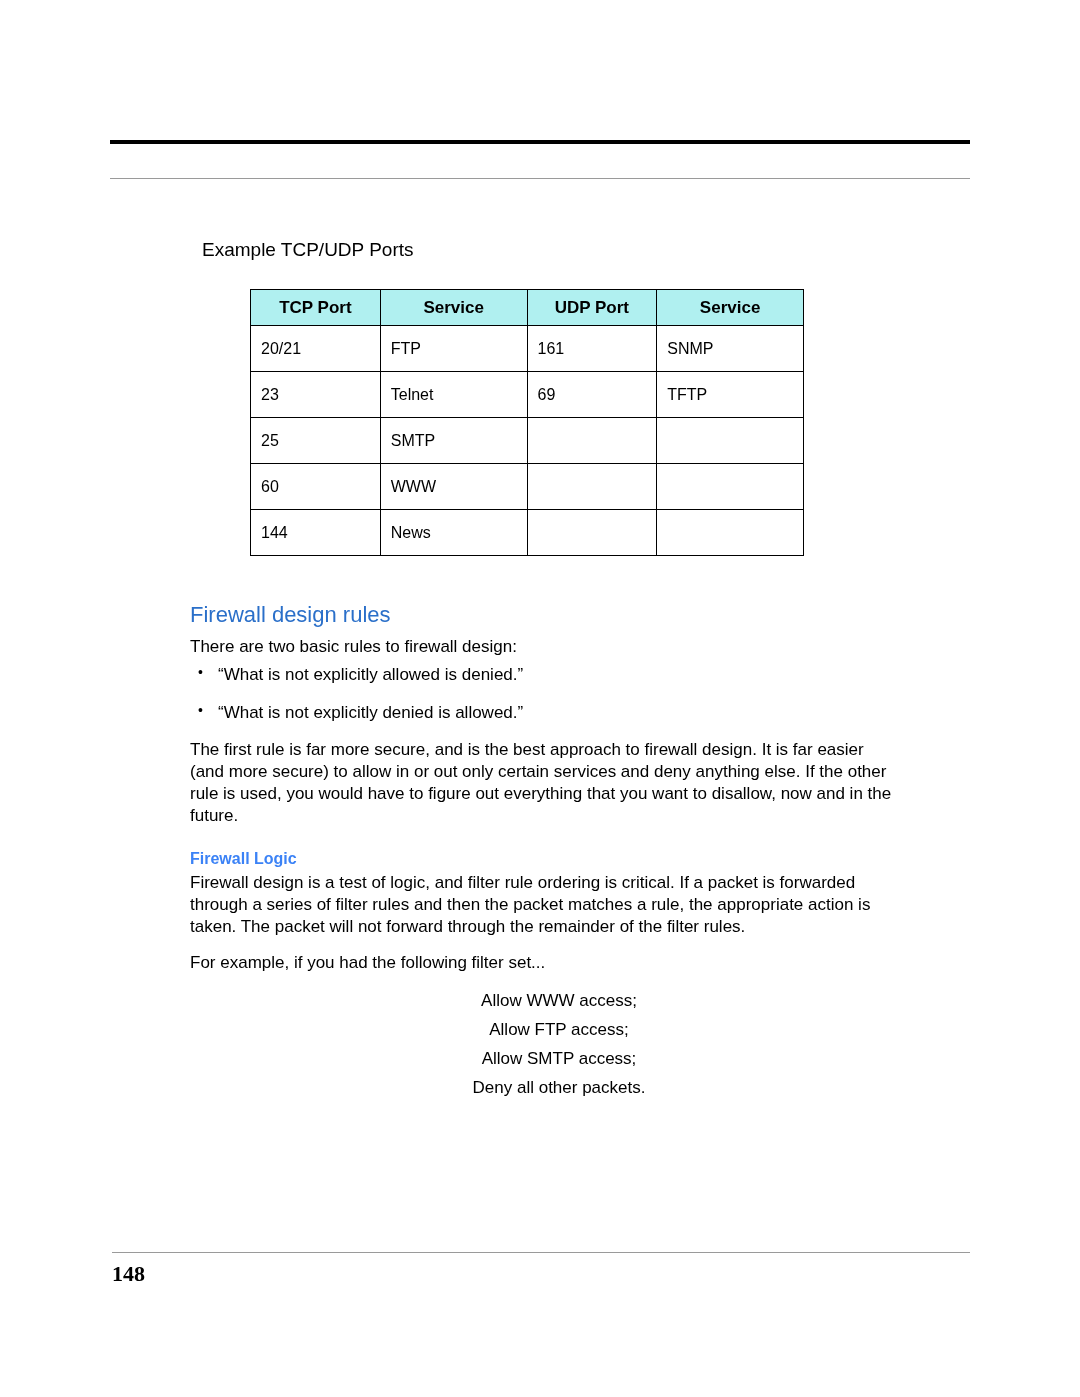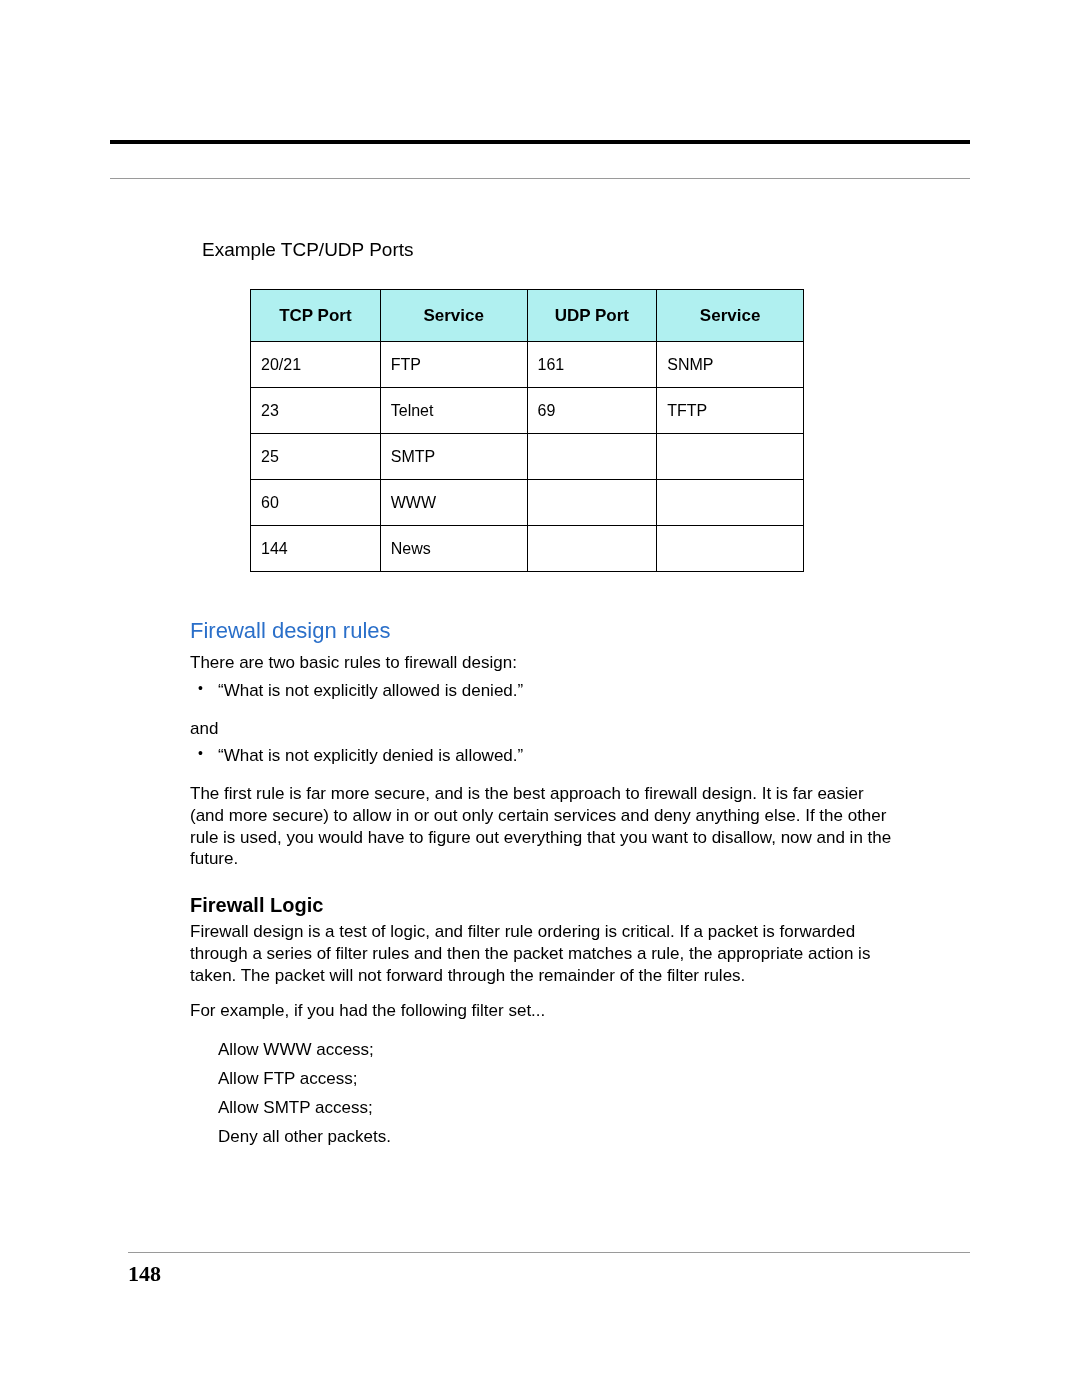--- a/index.html
+++ b/index.html
@@ -45,38 +45,38 @@
     text-align: left;
     vertical-align: middle;
     box-sizing: border-box;
   }
   table.ports th {
     background: #b0f0f0;
     font-weight: bold;
     font-size: 17px;
     color: #000;
     text-align: center;
-    height: 52px;
+    height: 36px;
   }
   table.ports td {
     font-size: 16px;
     padding: 6px 10px;
     height: 46px;
   }
   .col-port { width: 130px; }
   .col-svc  { width: 147px; margin-left: 44px; }
   h2.section {
     color: #2a6fc9;
     font-size: 22px;
     font-weight: normal;
     margin: 0 0 6px 0;
   }
   h3.subsection {
-    color: #000000;
-    font-size: 20px;
+    color: #3b82f6;
+    font-size: 16px;
     font-weight: bold;
     margin: 24px 0 3px 0;
   }
   p.body {
     font-size: 17px;
     line-height: 1.28;
     margin: 4px 0 14px 0;
   }
   p.tight {
     font-size: 17px;
@@ -97,28 +97,29 @@
   }
   ul.bullets li::before {
     content: "•";
     position: absolute;
     left: 8px;
     top: 0;
     font-size: 14px;
   }
   .filter-list {
     margin: 6px 0 0 28px;
+    text-align: center;
   }
   .filter-list div {
     font-size: 17px;
     line-height: 1.7;
   }
   .footer {
     position: absolute;
-    left: 128px;
+    left: 112px;
     right: 110px;
     bottom: 110px;
   }
   .footer-rule {
     border-top: 1px solid #9a9a9a;
     margin-bottom: 8px;
   }
   .page-number {
     font-family: Georgia, 'Times New Roman', serif;
     font-weight: bold;
@@ -177,21 +178,20 @@
           <td></td>
         </tr>
       </tbody>
     </table>
 
     <h2 class="section">Firewall design rules</h2>
     <p class="tight">There are two basic rules to firewall design:</p>
     <ul class="bullets">
       <li>“What is not explicitly allowed is denied.”</li>
     </ul>
-    <p class="tight">and</p>
     <ul class="bullets">
       <li>“What is not explicitly denied is allowed.”</li>
     </ul>
     <p class="body">The first rule is far more secure, and is the best approach to firewall design. It is far easier (and more secure) to allow in or out only certain services and deny anything else. If the other rule is used, you would have to figure out everything that you want to disallow, now and in the future.</p>
 
     <h3 class="subsection">Firewall Logic</h3>
     <p class="body">Firewall design is a test of logic, and filter rule ordering is critical. If a packet is forwarded through a series of filter rules and then the packet matches a rule, the appropriate action is taken. The packet will not forward through the remainder of the filter rules.</p>
     <p class="body">For example, if you had the following filter set...</p>
 
     <div class="filter-list">

